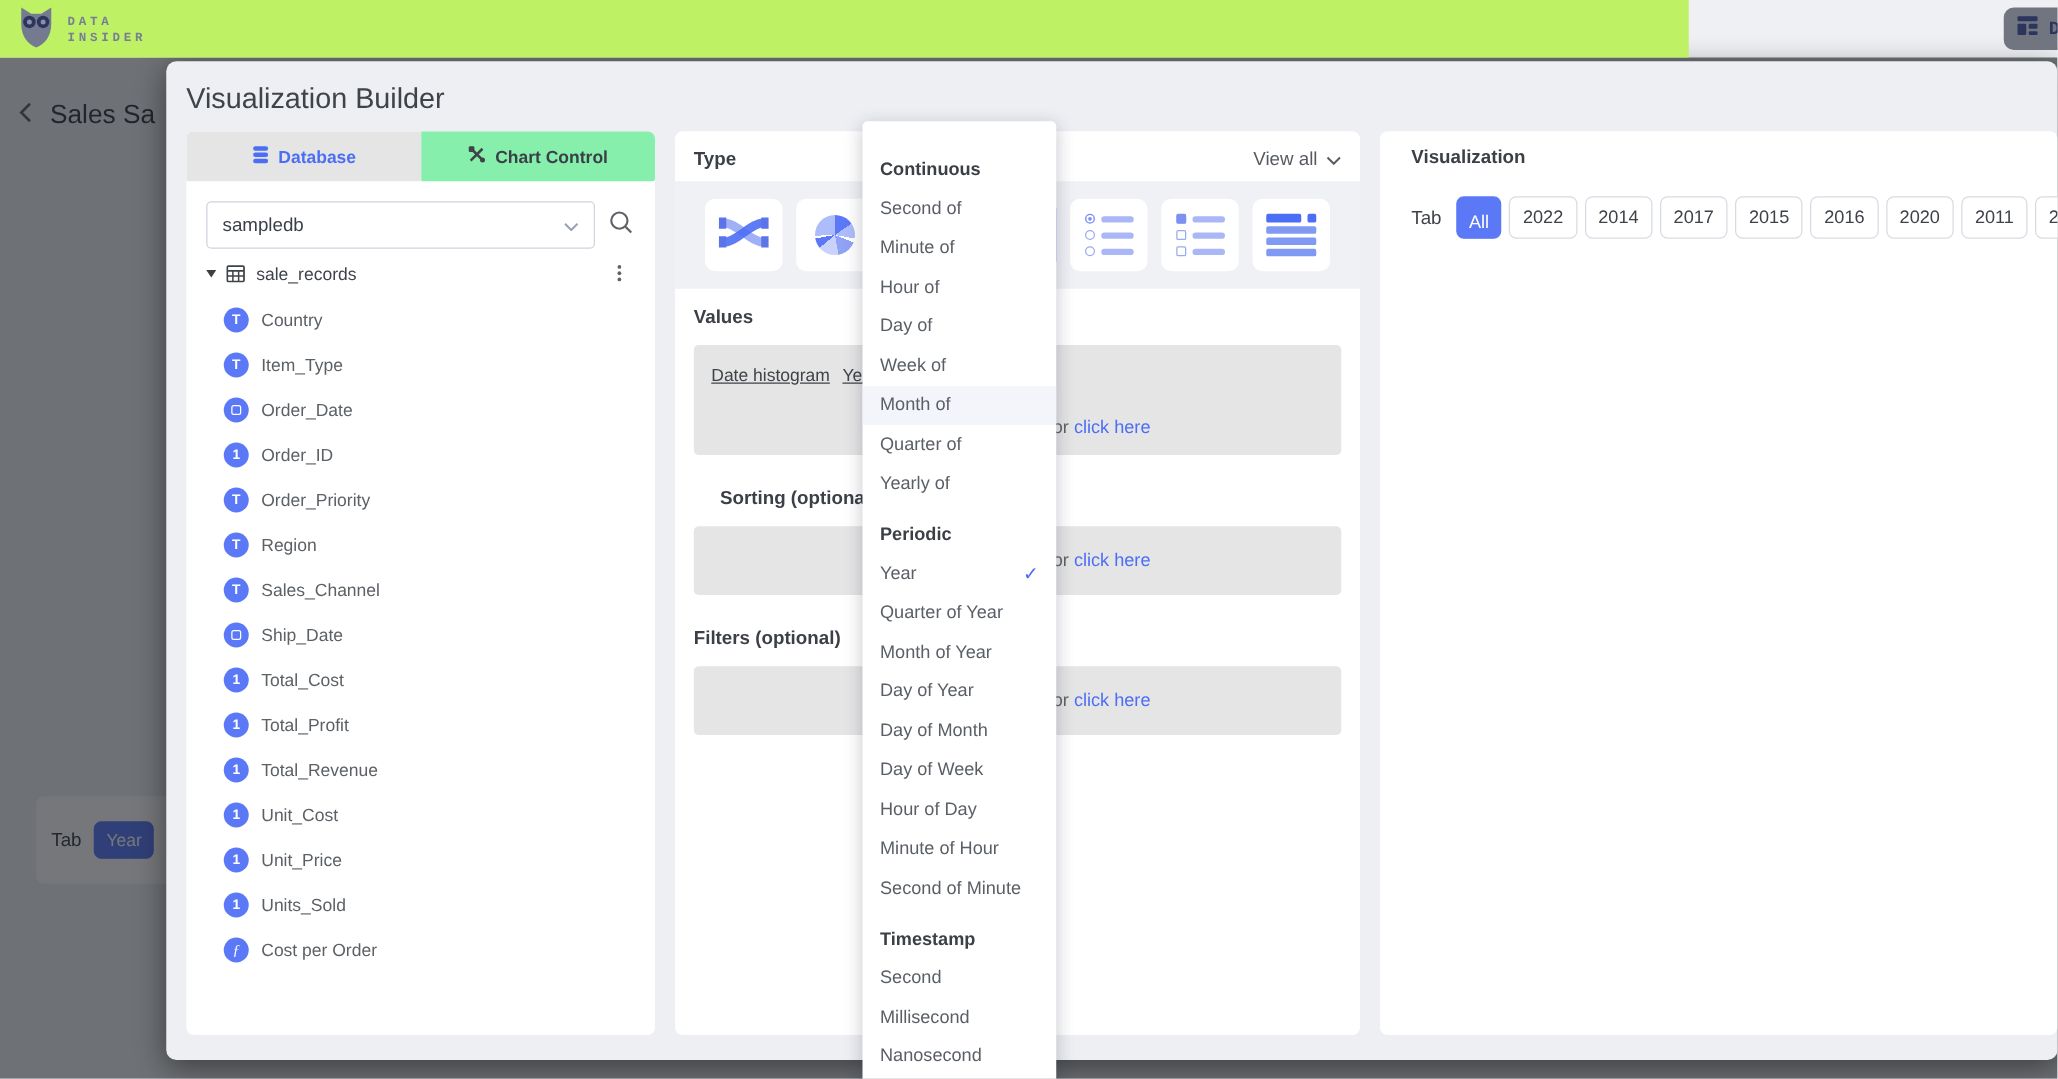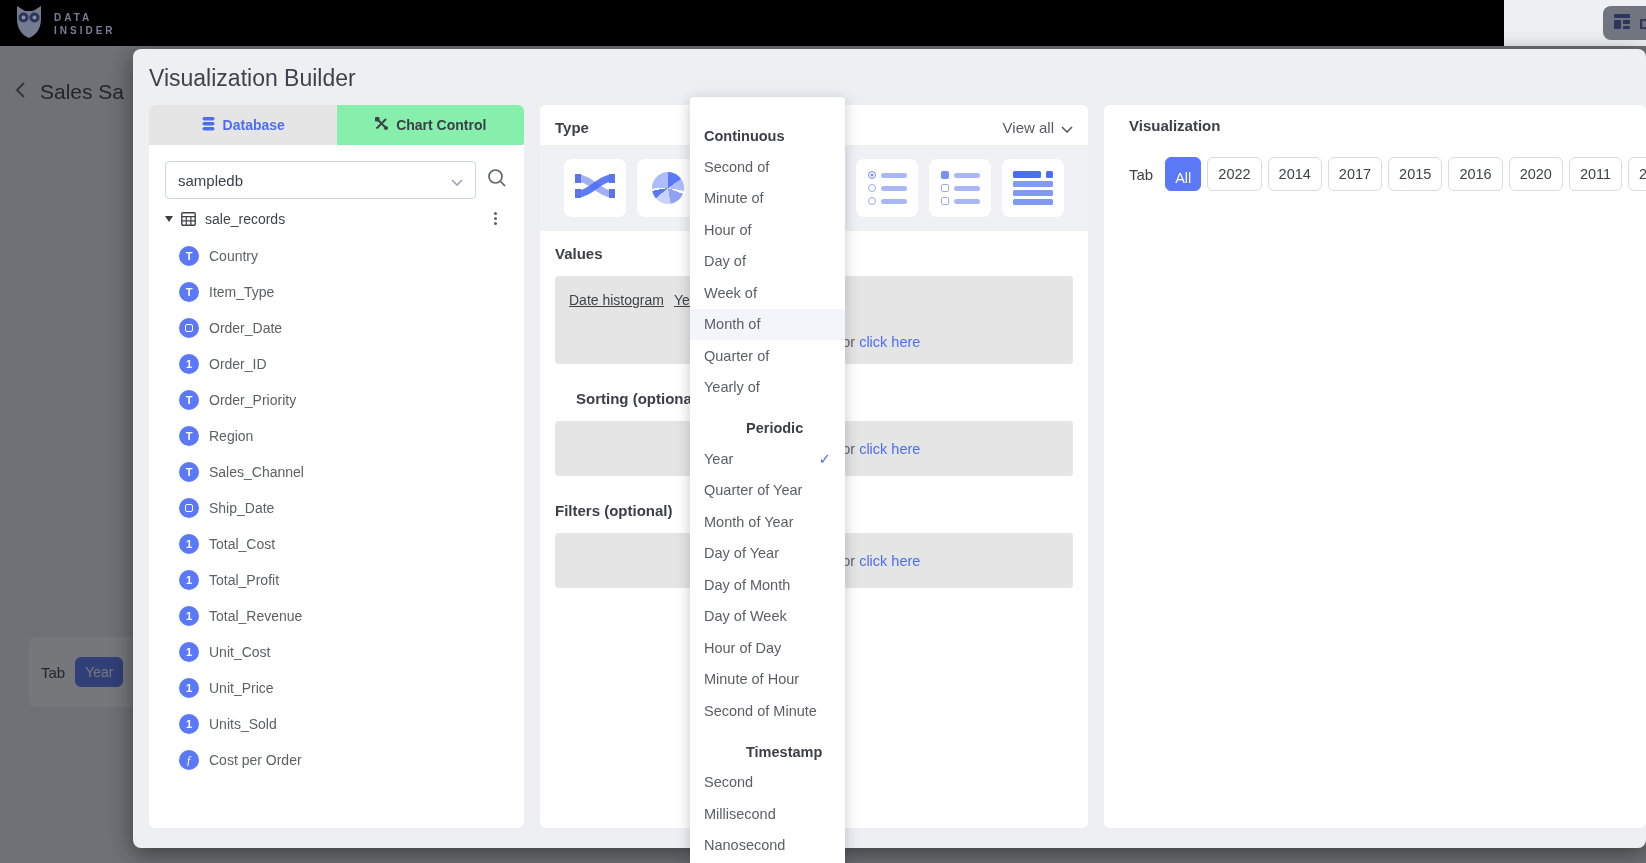--- a/index.html
+++ b/index.html
@@ -1,20 +1,20 @@
 <!DOCTYPE html>
 <html><head>
 <meta charset="utf-8">
 <style>
   * { margin:0; padding:0; box-sizing:border-box; }
   html,body { width:1646px; height:863px; overflow:hidden; position:relative;
     font-family:"Liberation Sans","DejaVu Sans",sans-serif; background:#eef0f3; }
 
   
-  .topbar { position:absolute; left:0; top:0; width:1504px; height:46px; background:#000000; z-index:10; }
+  .topbar { position:absolute; left:0; top:0; width:1351px; height:46px; background:#bef264; z-index:10;font-family:Liberation Mono, monospace; }
   .brand { position:absolute; left:12px; top:4px; display:flex; align-items:center; gap:8px; }
   .brand-text { color:#777e95; font-size:10px; font-weight:bold; letter-spacing:3px; line-height:13px; }
   .tb-btn { position:absolute; left:1603px; top:6px; height:34px; width:140px; background:#70757f;
     border:none; border-radius:8px 0 0 8px; display:flex; align-items:center; gap:8px; padding:0 10px;
     color:#2b355e; font-weight:bold; font-size:15px; cursor:pointer; font-family:inherit; }
 
   
   .bg-page { position:absolute; inset:46px 0 0 0; background:#eef0f3; }
   .bg-title-row { position:absolute; left:14px; top:34px; display:flex; align-items:center; gap:14px; color:#3a3e45; }
   .bg-title { font-size:21px; font-weight:500; white-space:nowrap; }
@@ -104,21 +104,21 @@
   .rp-tabs { position:absolute; left:25px; top:52px; display:flex; align-items:center; gap:6px; }
   .rp-tab-label { font-size:15px; color:#3f4348; margin-right:6px; }
   .ytab { height:34px; padding:0 10px; border-radius:6px; border:1px solid #d8dbe2; background:#fff;
     color:#3f4348; font-size:14.5px; font-family:inherit; cursor:pointer; white-space:nowrap; }
   .ytab.active { background:#5b79f7; border-color:#5b79f7; color:#fff; padding:12px 9px; }
 
   
   .dropdown { position:absolute; left:690px; top:97px; width:155px; height:790px; background:#fff;
     border-radius:4px; box-shadow:0 3px 14px rgba(31,35,60,0.25); z-index:9; padding-top:24px; overflow:hidden; }
   .dd-header { height:30px; line-height:30px; padding:0 14px; font-size:14.5px; font-weight:bold; color:#3b3f46; }
-  .dd-header + .dd-header, .dd-item + .dd-header { margin-top:10px;margin-left:42px; }
+  .dd-header + .dd-header, .dd-item + .dd-header { margin-top:10px; }
   .dd-item { height:31.5px; display:flex; align-items:center; justify-content:space-between;
     padding:0 14px; font-size:14.5px; color:#5a5f66; cursor:pointer; }
   .dd-item.hl { background:#f4f5fb; }
   .dd-check { color:#4c6ef5; font-size:15px; font-weight:bold; }
   .dd-item + .dd-header { margin-top:10px; }
 </style>
 </head>
 <body>
 
 <div class="bg-page">

